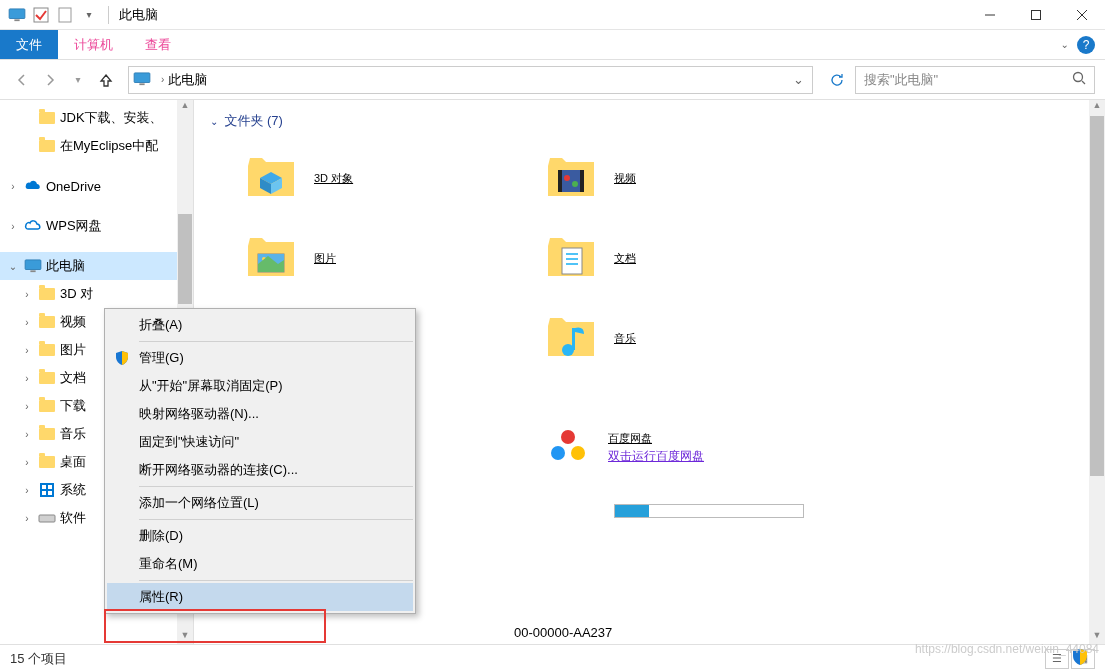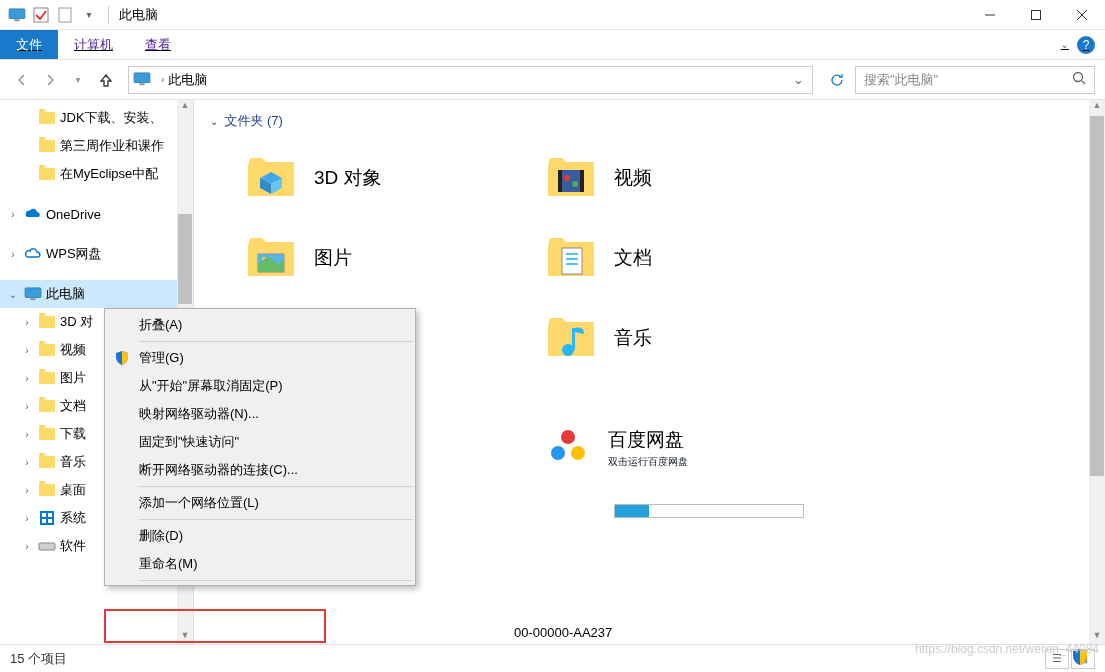--- a/index.html
+++ b/index.html
@@ -8,22 +8,22 @@
 
 .titlebar { height: 30px; display: flex; align-items: center; background: #fff; border-bottom: 1px solid #e5e5e5; }
 .titlebar .qat { display: flex; align-items: center; padding-left: 6px; gap: 2px; }
 .titlebar .qat-icon { width: 22px; height: 22px; display: flex; align-items: center; justify-content: center; }
 .titlebar .divider { width: 0; height: 18px; border-left: 1px solid #ccc; margin: 0 6px; }
 .titlebar .title { padding-left: 4px; font-size: 13px; }
 .win-controls { margin-left: auto; display: flex; }
 .win-btn { width: 46px; height: 30px; display: flex; align-items: center; justify-content: center; color: #333; }
 
 
-.ribbon { height: 30px; display: flex; align-items: stretch; border-bottom: 1px solid #e0e0e0; text-decoration: underline; }
-.ribbon-tab { padding: 0 16px; display: flex; align-items: center; font-size: 13px; color: #4c1d95; }
+.ribbon { height: 30px; display: flex; align-items: stretch; border-bottom: 1px solid #e0e0e0; }
+.ribbon-tab { padding: 0 16px; display: flex; align-items: center; font-size: 13px; color: #ec4899; }
 .ribbon-tab.file { background: #1979ca; color: #fff; }
 .ribbon-right { margin-left: auto; display: flex; align-items: center; padding-right: 10px; gap: 8px; }
 .help-icon { width: 18px; height: 18px; border-radius: 50%; background: #1979ca; color: #fff; display: flex; align-items: center; justify-content: center; font-size: 12px; }
 
 
 .navbar { height: 40px; display: flex; align-items: center; padding: 4px 10px; gap: 4px; border-bottom: 1px solid #e0e0e0; }
 .nav-arrow { width: 24px; height: 24px; display: flex; align-items: center; justify-content: center; color: #999; }
 .nav-arrow.enabled { color: #333; }
 .addressbar { flex: 1; height: 28px; border: 1px solid #ccc; display: flex; align-items: center; padding: 0 4px; margin: 0 6px; }
 .addressbar .pc-icon { width: 18px; height: 16px; margin-right: 6px; }
@@ -51,22 +51,22 @@
 .scroll-thumb { width: 14px; background: #c0c0c0; border-radius: 0; }
 .sidebar .scrollbar-right { position: absolute; right: 0; top: 0; bottom: 0; }
 
 .section-header { display: flex; align-items: center; color: #26418f; font-size: 13px; padding-left: 16px; margin-bottom: 8px; }
 .section-header .caret { margin-right: 6px; font-size: 10px; }
 
 .folder-grid { display: flex; flex-wrap: wrap; padding-left: 50px; }
 .folder-item { width: 300px; height: 80px; display: flex; align-items: center; gap: 16px; }
 .big-folder { width: 54px; height: 48px; position: relative; }
 .big-folder svg { width: 54px; height: 48px; }
-.folder-label { font-size: 19px; }
-.folder-sublabel { font-size: 10px; color: #0f172a; margin-top: 2px; }
+.folder-label { font-size: 11px; text-decoration: underline; }
+.folder-sublabel { font-size: 12px; color: #6d28d9; margin-top: 2px; text-decoration: underline; }
 
 .drive-item { width: 300px; display: flex; align-items: flex-start; gap: 16px; padding-left: 50px; }
 .drive-bar { width: 190px; height: 14px; border: 1px solid #bbb; margin-top: 4px; position: relative; }
 .drive-bar-fill { height: 100%; background: #26a0da; }
 .drive-label { font-size: 13px; }
 
 
 .context-menu { position: absolute; left: 104px; top: 308px; width: 312px; background: #f0f0f0; border: 1px solid #b0b0b0; box-shadow: 3px 3px 6px rgba(0,0,0,0.25); z-index: 100; padding: 2px; }
 .ctx-item { height: 28px; display: flex; align-items: center; padding-left: 32px; font-size: 13px; position: relative; }
 .ctx-item.highlighted { background: #c4d9ed; }
@@ -188,26 +188,20 @@
 
 <div class="main">
 
   <div class="sidebar">
     <div id="tree">
         <div class="tree-item lvl2">
           <span class="icon">
             <span class="folder-icon"></span>
           </span>
           <span>JDK下载、安装、</span>
-        </div>
-        <div class="tree-item lvl2">
-          <span class="icon">
-            <span class="folder-icon"></span>
-          </span>
-          <span>第三周作业和课作</span>
         </div>
         <div class="tree-item lvl2">
           <span class="icon">
             <span class="folder-icon"></span>
           </span>
           <span>在MyEclipse中配</span>
         </div>
         <div style="height: 12px;"></div>
         <div class="tree-item lvl0">
           <span class="expand">›</span>
@@ -453,20 +447,23 @@
         <span>添加一个网络位置(L)</span>
       </div>
       <div class="ctx-sep"></div>
       <div class="ctx-item">
         <span>删除(D)</span>
       </div>
       <div class="ctx-item">
         <span>重命名(M)</span>
       </div>
       <div class="ctx-sep"></div>
+      <div class="ctx-item highlighted">
+        <span>属性(R)</span>
+      </div>
     </div>
   <div class="red-box" style="left:-1px;top:300px;width:222px;height:34px;"></div>
 </div>
 
 <div class="statusbar">
   <span>15 个项目</span>
   <div class="status-views">
     <div class="status-view-btn">☰</div>
     <div class="status-view-btn">▦</div>
   </div>

